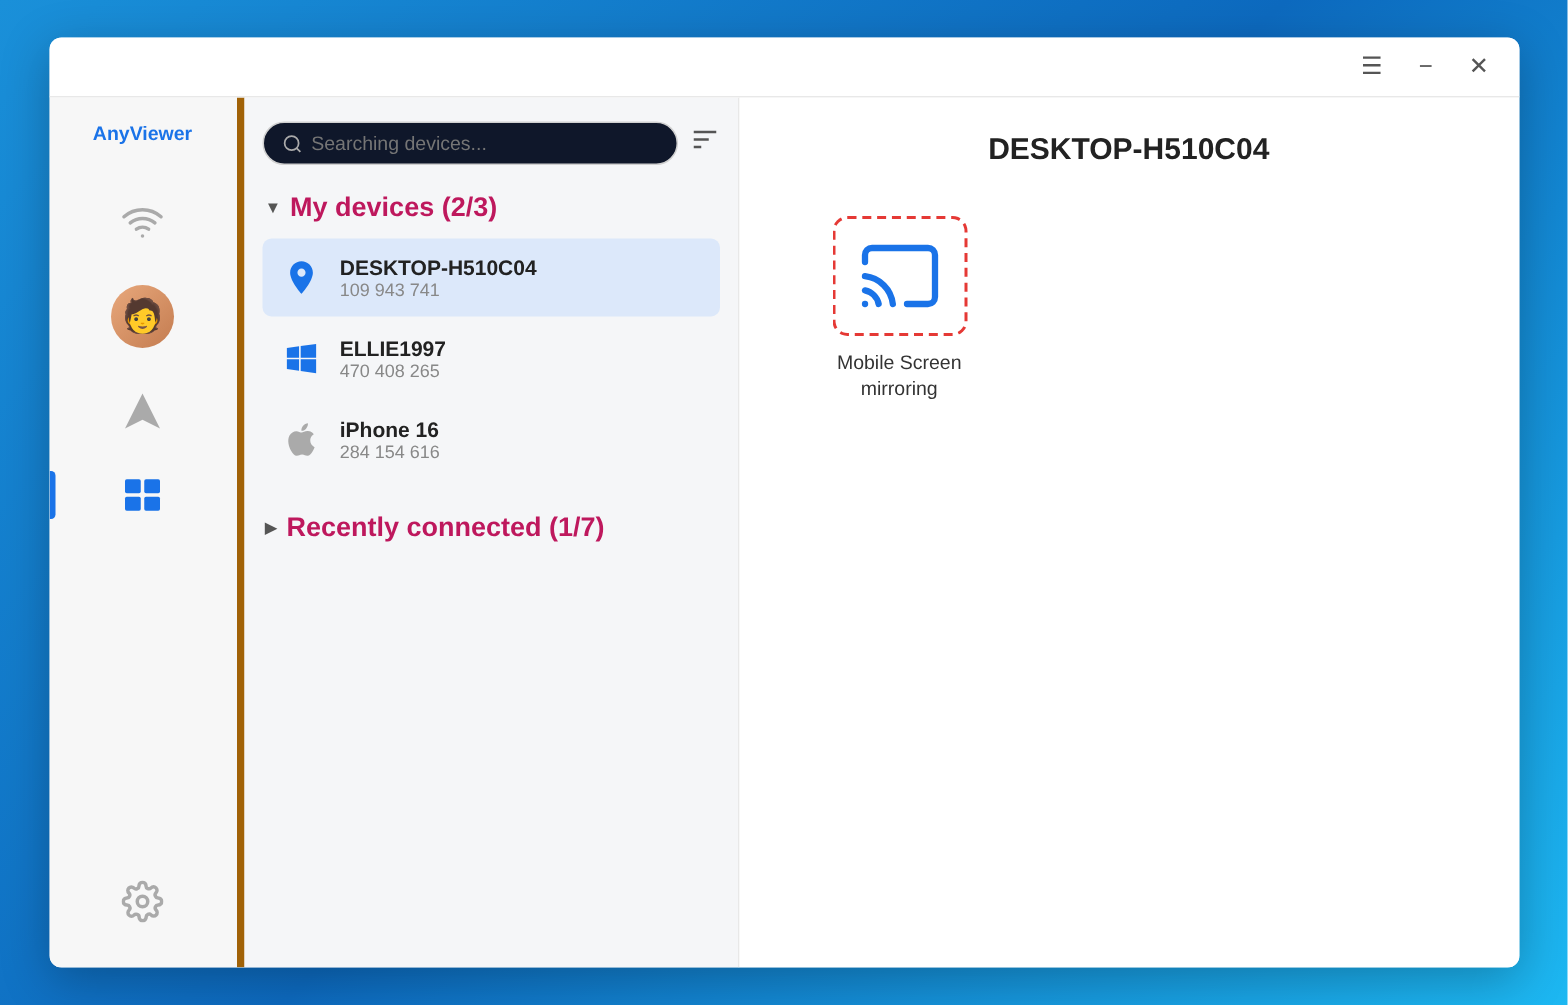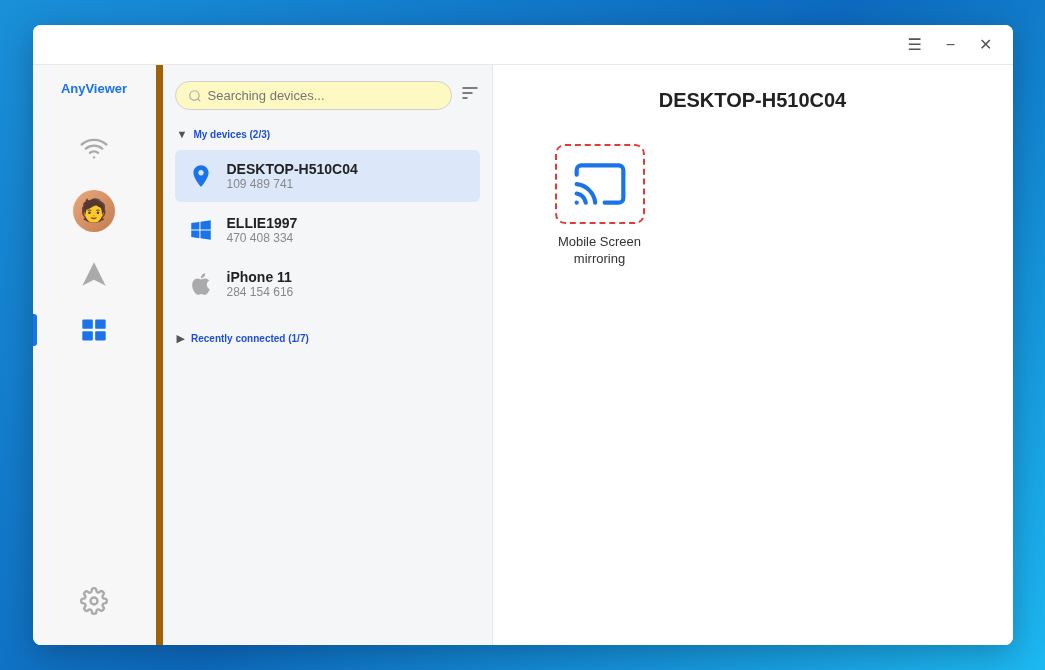--- a/index.html
+++ b/index.html
@@ -48,21 +48,21 @@
     }
     .main-content {
       display: flex;
       flex: 1;
       overflow: hidden;
     }
     
     .sidebar {
       width: 130px;
       background: #f7f7f7;
-      border-right: 7px solid #a16207;
+      border-right: 5px solid #a16207;
       display: flex;
       flex-direction: column;
       align-items: center;
       padding: 16px 0;
       gap: 0;
       flex-shrink: 0;
     }
     .sidebar-logo {
       font-size: 13px;
       font-weight: 700;
@@ -121,21 +121,21 @@
     .search-row {
       display: flex;
       align-items: center;
       gap: 8px;
       margin-bottom: 14px;
     }
     .search-box {
       flex: 1;
       display: flex;
       align-items: center;
-      background: #fef9c3;
+      background: #0f172a;
       border: 1px solid #d0d0d0;
       border-radius: 20px;
       padding: 6px 12px;
       gap: 6px;
     }
     .search-box input {
       border: none;
       outline: none;
       font-size: 13px;
       color: #888;
@@ -155,23 +155,23 @@
     }
     .section-header {
       display: flex;
       align-items: center;
       gap: 6px;
       margin-bottom: 6px;
       cursor: pointer;
       padding: 4px 2px;
     }
     .section-header-label {
-      font-size: 10px;
+      font-size: 18px;
       font-weight: 600;
-      color: #1d4ed8;
+      color: #be185d;
     }
     .chevron {
       font-size: 11px;
       color: #555;
     }
     .device-list {
       display: flex;
       flex-direction: column;
       gap: 2px;
       margin-bottom: 10px;
@@ -347,44 +347,44 @@
       <div class="device-list">
 
         <div class="device-item selected">
           <div class="device-icon">
             <svg width="26" height="26" viewBox="0 0 24 24" fill="#1a73e8" stroke="none">
               <path d="M12 2C8.13 2 5 5.13 5 9c0 5.25 7 13 7 13s7-7.75 7-13c0-3.87-3.13-7-7-7zm0 9.5c-1.38 0-2.5-1.12-2.5-2.5s1.12-2.5 2.5-2.5 2.5 1.12 2.5 2.5-1.12 2.5-2.5 2.5z"></path>
             </svg>
           </div>
           <div class="device-info">
             <span class="device-name">DESKTOP-H510C04</span>
-            <span class="device-id">109 489 741</span>
+            <span class="device-id">109 943 741</span>
           </div>
         </div>
 
         <div class="device-item">
           <div class="device-icon">
             <svg width="26" height="26" viewBox="0 0 24 24" fill="#1a73e8" stroke="none">
               <path d="M3 5.6L10.5 4.5V11.5H3V5.6ZM11.5 4.35L21 3V11.5H11.5V4.35ZM3 12.5H10.5V19.5L3 18.4V12.5ZM11.5 12.5H21V21L11.5 19.65V12.5Z"></path>
             </svg>
           </div>
           <div class="device-info">
             <span class="device-name">ELLIE1997</span>
-            <span class="device-id">470 408 334</span>
+            <span class="device-id">470 408 265</span>
           </div>
         </div>
 
         <div class="device-item">
           <div class="device-icon">
             <svg width="26" height="26" viewBox="0 0 24 24" fill="#aaa" stroke="none">
               <path d="M18.71 19.5c-.83 1.24-1.71 2.45-3.05 2.47-1.34.03-1.77-.79-3.29-.79-1.53 0-2 .77-3.27.82-1.31.05-2.3-1.32-3.14-2.53C4.25 17 2.94 12.45 4.7 9.39c.87-1.52 2.43-2.48 4.12-2.51 1.28-.02 2.5.87 3.29.87.78 0 2.26-1.07 3.8-.91.65.03 2.47.26 3.64 1.98-.09.06-2.17 1.28-2.15 3.81.03 3.02 2.65 4.03 2.68 4.04-.03.07-.42 1.44-1.38 2.83M13 3.5c.73-.83 1.94-1.46 2.94-1.5.13 1.17-.34 2.35-1.04 3.19-.69.85-1.83 1.51-2.95 1.42-.15-1.15.41-2.35 1.05-3.11z"></path>
             </svg>
           </div>
           <div class="device-info">
-            <span class="device-name">iPhone 11</span>
+            <span class="device-name">iPhone 16</span>
             <span class="device-id">284 154 616</span>
           </div>
         </div>
       </div>
 
       <div class="recently-header">
         <span class="chevron">▶</span>
         <span class="section-header-label">Recently connected (1/7)</span>
       </div>
     </div>

